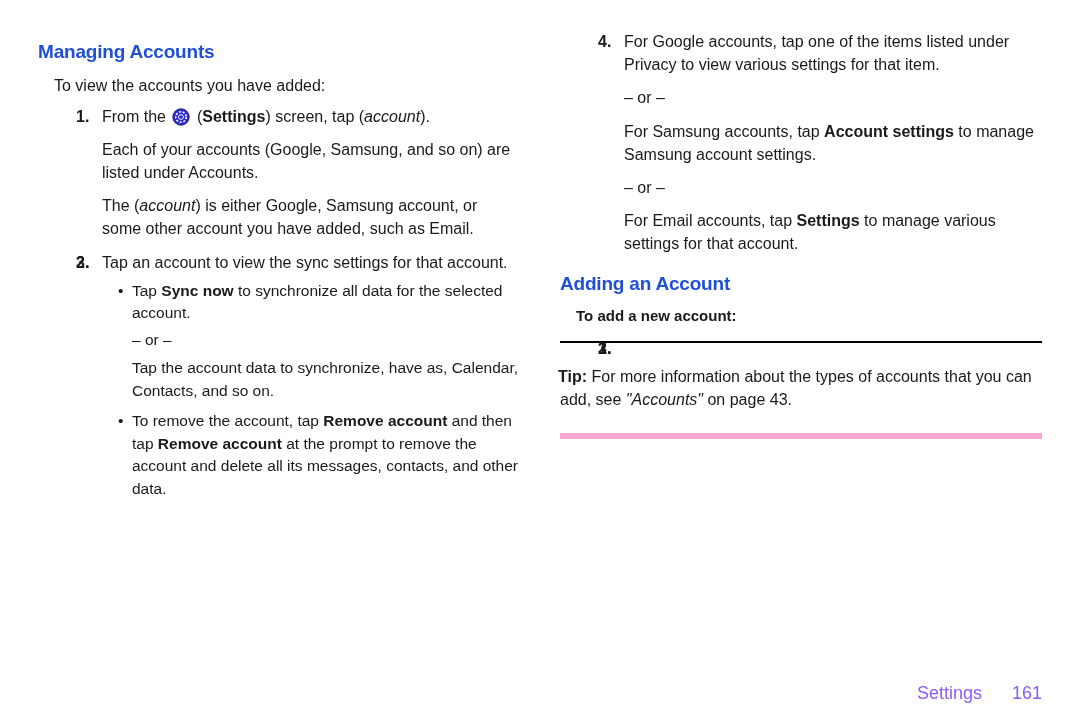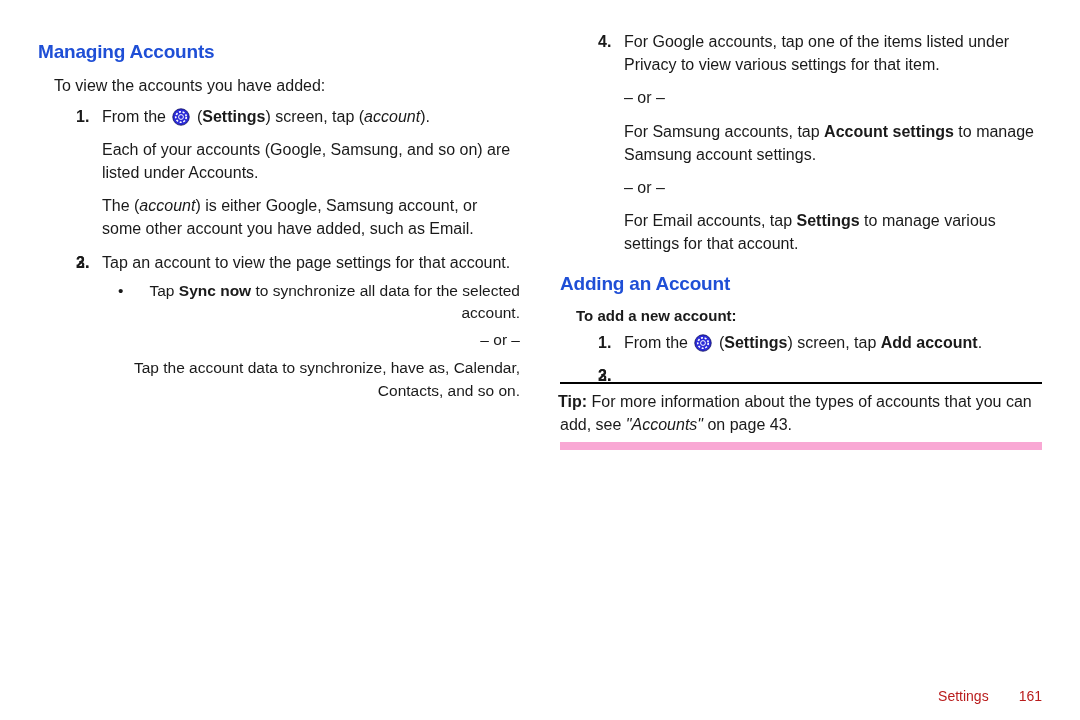--- a/index.html
+++ b/index.html
@@ -54,21 +54,20 @@
   ul.bul {
     list-style: none;
     margin: 6px 0 0 18px;
     padding: 0;
   }
   ul.bul > li {
     position: relative;
     padding-left: 12px;
     margin-bottom: 8px;
     font-size: 15.5px;
-    text-align: right;
   }
   ul.bul > li::before {
     content: "•";
     position: absolute;
     left: -2px;
     top: 0;
   }
   .sub-or {
     margin: 4px 0 6px 0;
     font-size: 15.5px;
@@ -76,30 +75,30 @@
   .sub-plain {
     margin: 2px 0 8px 0;
     font-size: 15.5px;
   }
   b { font-weight: 700; }
   i { font-style: italic; }
   .footpage {
     position: absolute;
     bottom: 16px;
     right: 38px;
-    font-size: 14px;
-    color: #b91c1c;
+    font-size: 18px;
+    color: #8b5cf6;
     font-family: Arial, Helvetica, sans-serif;
   }
   .footpage .sec { margin-right: 30px; }
   .tipbox {
     border-top: 2px solid #000;
-    border-bottom: 8px solid #f9a8d4;
-    margin-top: 28px;
-    padding: 6px 0;
+    border-bottom: 6px solid #f9a8d4;
+    margin-top: 14px;
+    padding: 22px 0;
   }
   .tipbox p {
     margin: 0;
     text-align: left;
     text-indent: -2px;
   }
   .sublabel {
     font-weight: 700;
     font-size: 15px;
     margin: 4px 0 4px 16px;
@@ -122,42 +121,37 @@
 
     <ol class="num" id="steps-left">
         <li><span class="mk">1.</span><span>From the 
   <svg class="settings-icon" viewBox="0 0 24 24">
     <circle cx="12" cy="12" r="11" fill="#2b2bd8" stroke="#0a0a5a" stroke-width="1"></circle>
     <circle cx="12" cy="12" r="7" fill="none" stroke="#fff" stroke-width="2.2" stroke-dasharray="2.7 2.2"></circle>
     <circle cx="12" cy="12" r="3.2" fill="#2b2bd8" stroke="#fff" stroke-width="1.3"></circle>
   </svg>
  (<b>Settings</b>) screen, tap (<i>account</i>).</span><div class="para">Each of your accounts (Google, Samsung, and so on) are listed under Accounts.</div><div class="para">The (<i>account</i>) is either Google, Samsung account, or some other account you have added, such as Email.</div></li>
         <li><span class="mk">2.</span></li>
-        <li><span class="mk">3.</span><span>Tap an account to view the page settings for that account.</span><ul class="bul">
+        <li><span class="mk">3.</span><span>Tap an account to view the sync settings for that account.</span><ul class="bul">
             <li><span>Tap <b>Sync now</b> to synchronize all data for the selected account.</span><div class="sub-or">– or –</div><div class="sub-plain">Tap the account data to synchronize, have as, Calendar, Contacts, and so on.</div></li>
+            <li><span>To remove the account, tap <b>Remove account</b> and then tap <b>Remove account</b> at the prompt to remove the account and delete all its messages, contacts, and other data.</span></li>
           </ul></li>
       </ol>
   </div>
 
   <div class="col right">
     <ol class="num" id="steps-right-cont" style="margin-top:-6px; margin-left:42px;">
         <li><span class="mk">4.</span><span>For Google accounts, tap one of the items listed under Privacy to view various settings for that item.</span><div class="para">– or –</div><div class="para">For Samsung accounts, tap <b>Account settings</b> to manage Samsung account settings.</div><div class="para">– or –</div><div class="para">For Email accounts, tap <b>Settings</b> to manage various settings for that account.</div></li>
       </ol>
 
     <div class="h3 mt">Adding an Account</div>
     <div class="sublabel">To add a new account:</div>
 
     <ol class="num" id="steps-right" style="margin-left:42px;">
-        <li><span class="mk">1.</span><span>From the 
-  <svg class="settings-icon" viewBox="0 0 24 24">
-    <circle cx="12" cy="12" r="11" fill="#2b2bd8" stroke="#0a0a5a" stroke-width="1"></circle>
-    <circle cx="12" cy="12" r="7" fill="none" stroke="#fff" stroke-width="2.2" stroke-dasharray="2.7 2.2"></circle>
-    <circle cx="12" cy="12" r="3.2" fill="#2b2bd8" stroke="#fff" stroke-width="1.3"></circle>
-  </svg>
- (<b>Settings</b>) screen, tap <b>Add account</b>.</span></li>
+        <li><span class="mk">1.</span></li>
         <li><span class="mk">2.</span></li>
         <li><span class="mk">3.</span></li>
       </ol>
 
     <div class="tipbox">
       <p id="tip-text"><b>Tip:</b><span> For more information about the types of accounts that you can add, see </span><i>"Accounts"</i><span> on page 43.</span></p>
     </div>
   </div>
 
   <div class="footpage">

